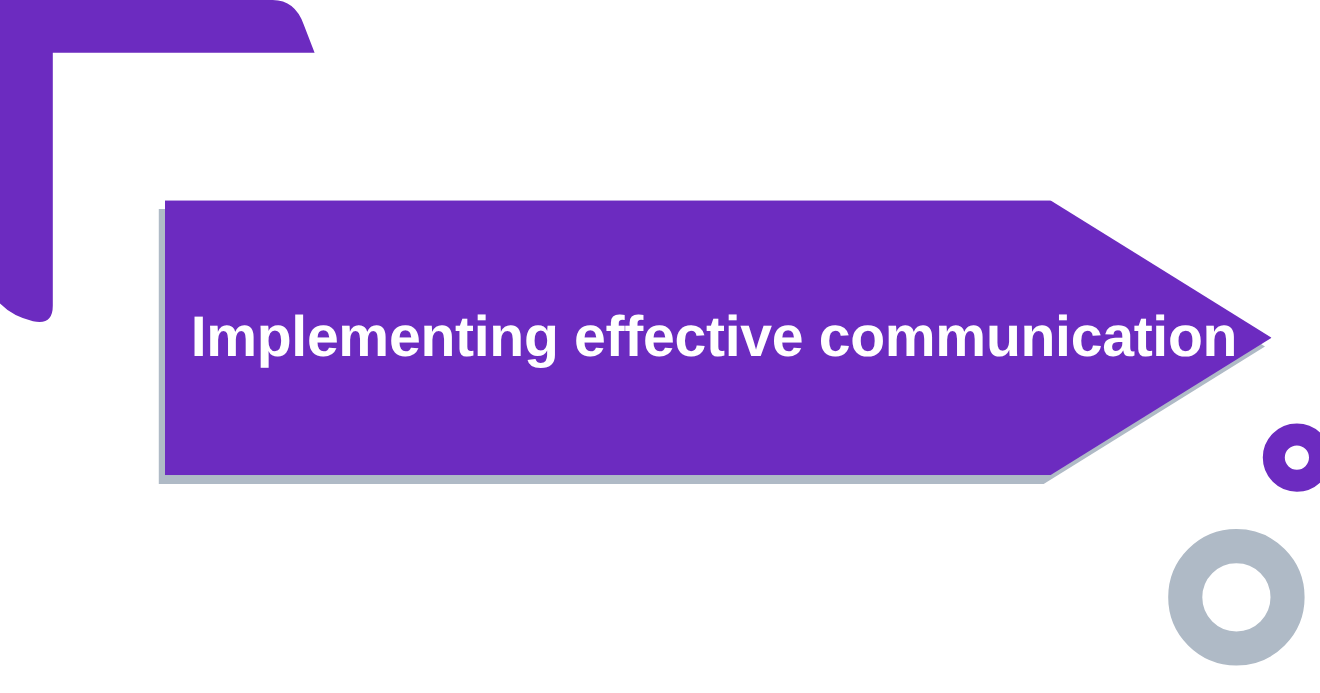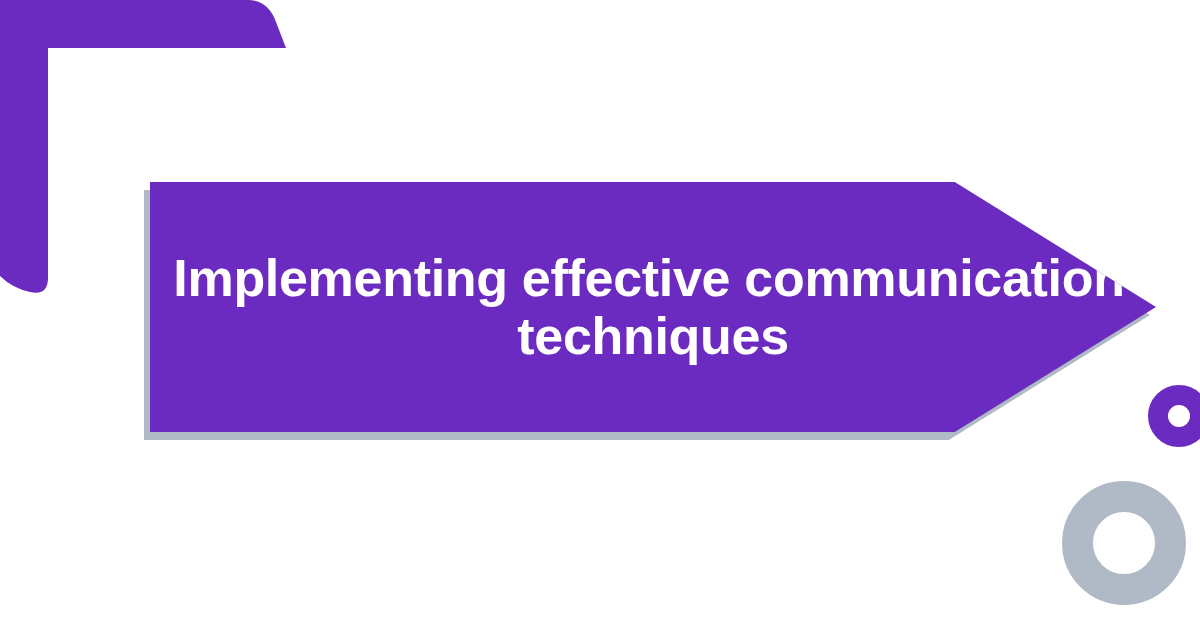--- a/index.html
+++ b/index.html
@@ -117,21 +117,20 @@
   <svg class="deco-bracket" viewBox="0 0 290 310" aria-hidden="true">
     <path d="M0,0 L248,0 Q268,0 276,22 L286,48 L48,48 L48,278
              Q48,296 30,292 Q12,288 0,276 Z" fill="#6C2BC0"></path>
   </svg>
 
   <div class="banner-wrap">
     <div class="banner-shadow"></div>
     <div class="banner-shape">
       <h1 class="banner-title">
         <span class="line line-1">Implementing effective communication</span>
-        <span class="line line-2">techniques</span>
       </h1>
     </div>
   </div>
 
   <div class="deco-ring deco-ring-purple"></div>
   <div class="deco-ring deco-ring-grey"></div>
 
 </div>
 
 </body></html>

